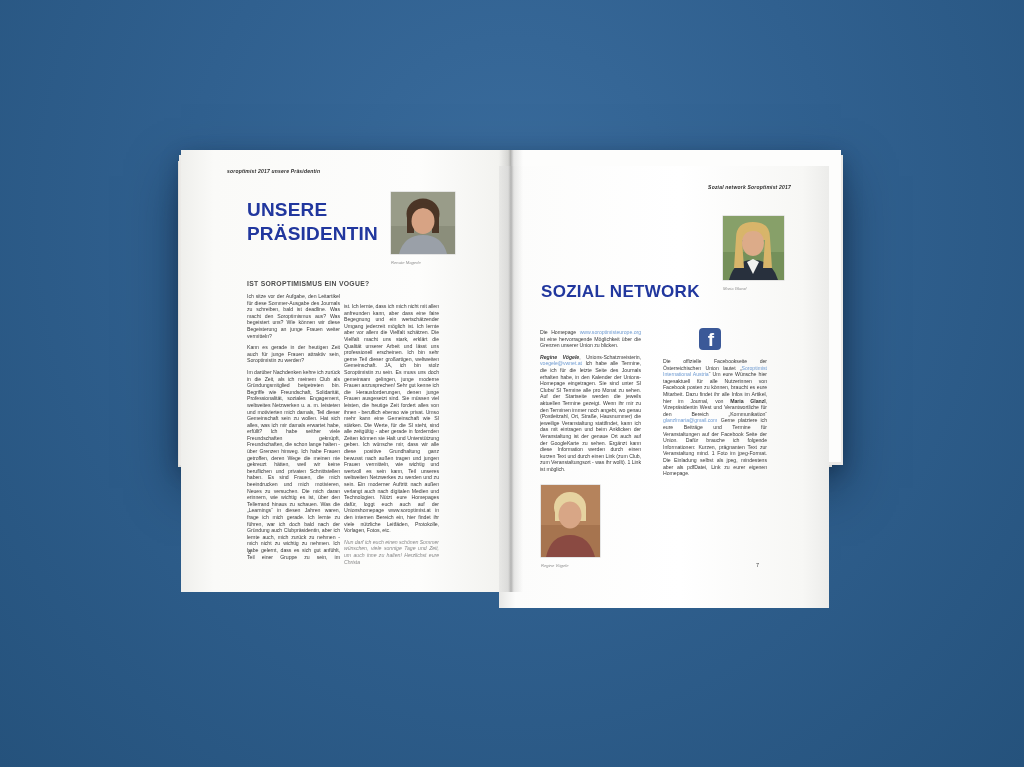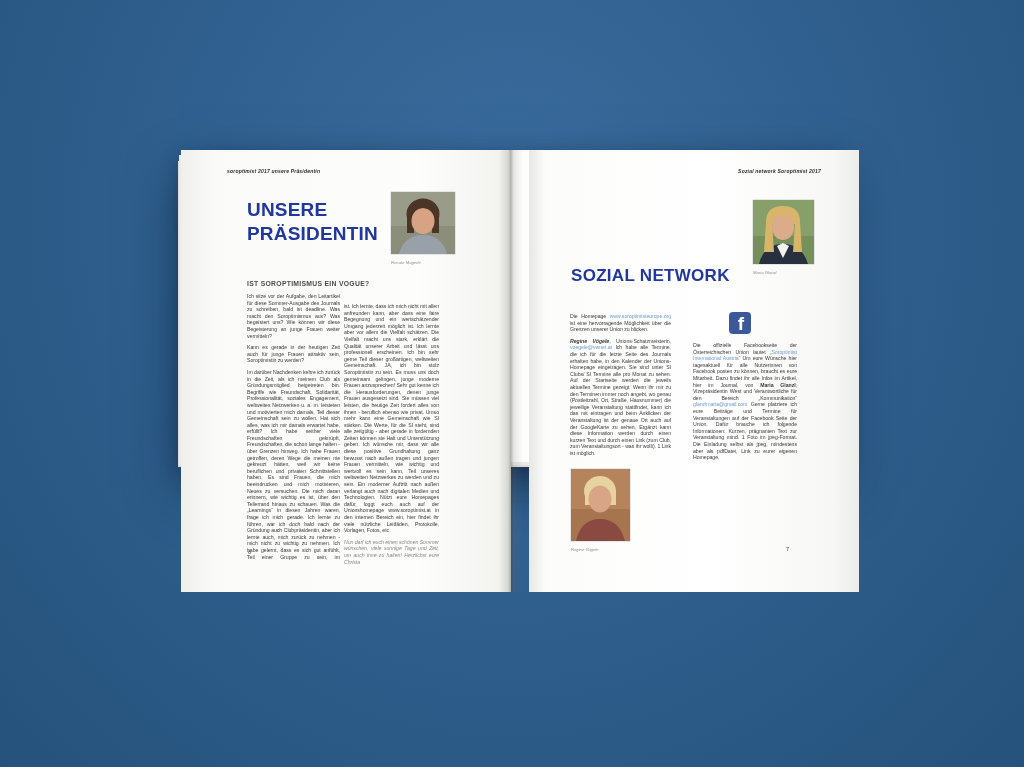--- a/index.html
+++ b/index.html
@@ -20,21 +20,21 @@
     background:#fdfdfc;
     box-shadow:
       -3px 4px 0 -1px #eceae7,
       -6px 8px 0 -3px #dfddd9,
       3px 4px 0 -1px #eceae7,
       0 26px 48px rgba(8,22,42,.55),
       0 8px 18px rgba(8,22,42,.35);
   }
   .page{position:absolute;top:0;height:442px;width:330px;}
   .page-left{left:0;background:linear-gradient(90deg,#efefec 0%,#fafaf8 10%,#fdfdfc 72%,#f3f3f0 96%,#ebebe8 100%);}
-  .page-right{left:348px;background:linear-gradient(90deg,#e7e7e5 0%,#fcfcfb 5%,#ffffff 55%,#f7f7f5 92%,#ececea 100%);}
+  .page-right{left:318px;background:linear-gradient(90deg,#e7e7e5 0%,#fcfcfb 5%,#ffffff 55%,#f7f7f5 92%,#ececea 100%);margin-top:16px;}
   .spine{
     position:absolute;left:318px;top:0;width:24px;height:442px;pointer-events:none;
     background:linear-gradient(90deg,rgba(90,90,90,0) 0%,rgba(110,110,110,.18) 38%,rgba(70,70,70,.38) 50%,rgba(110,110,110,.16) 62%,rgba(90,90,90,0) 100%);
   }
   .runninghead{font-size:5px;font-weight:bold;font-style:italic;color:#2b2b2b;letter-spacing:.2px;position:absolute;}
   .lp-header{left:46px;top:18px;}
   .rp-header{right:38px;top:18px;text-align:right;}
   .lp-title{position:absolute;left:66px;top:48px;font-size:19px;line-height:23.5px;font-weight:bold;color:var(--accent);letter-spacing:.2px;}
   .rp-title{position:absolute;left:42px;top:116px;font-size:17px;font-weight:bold;color:var(--accent);letter-spacing:.3px;}
   .lp-subtitle{position:absolute;left:66px;top:130px;font-size:6.8px;font-weight:600;color:#4c4c4c;letter-spacing:.3px;}

